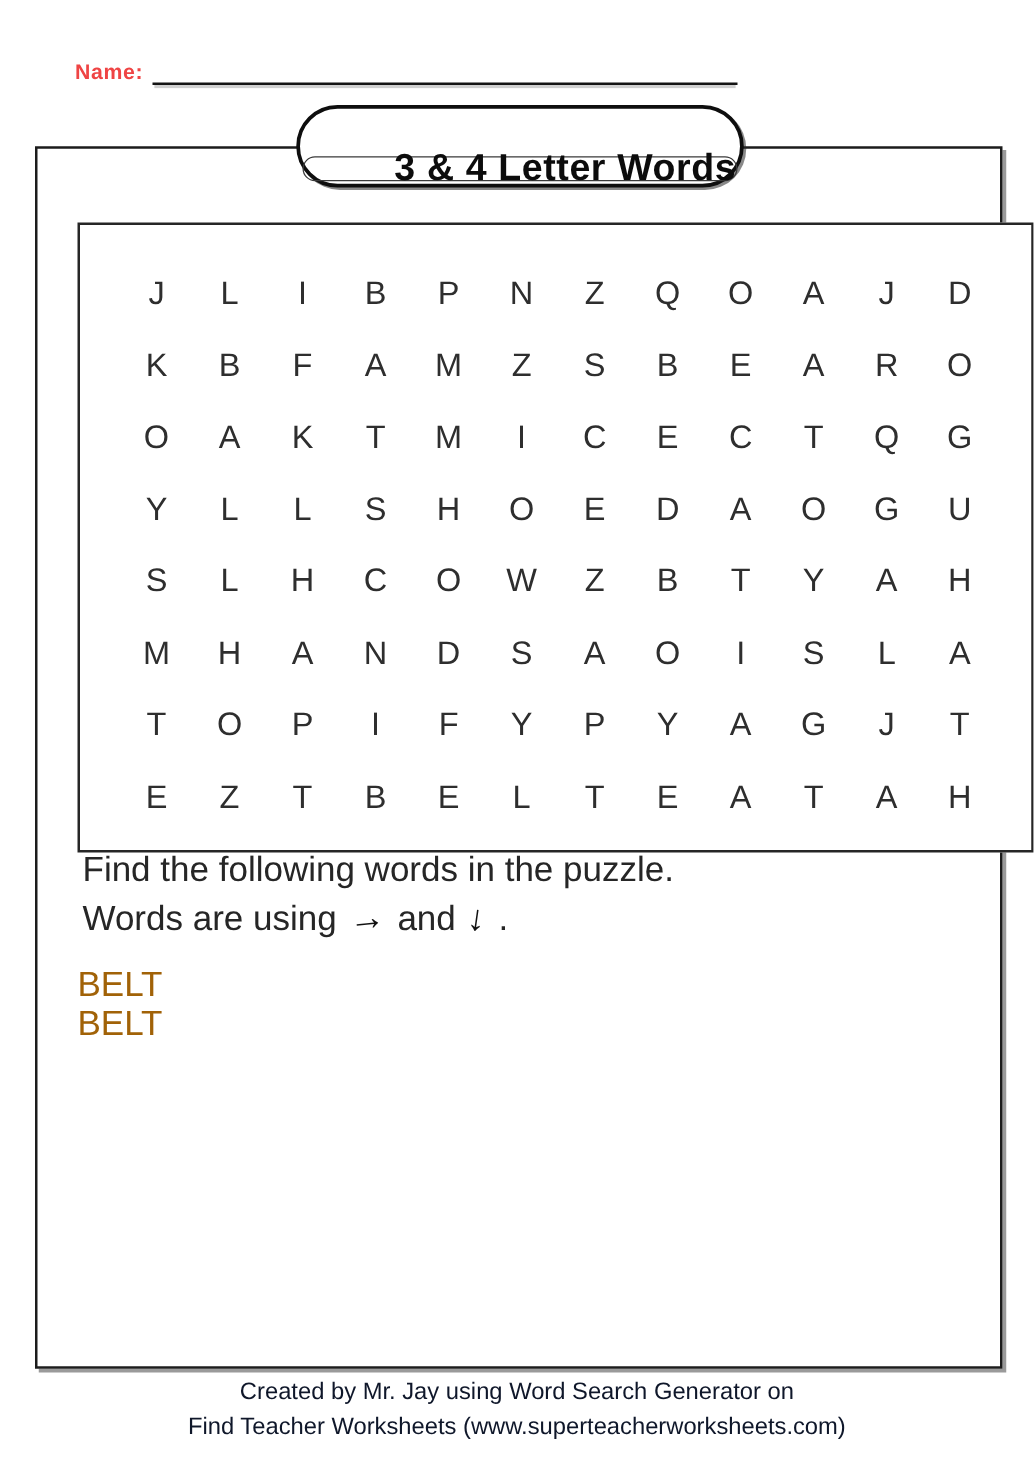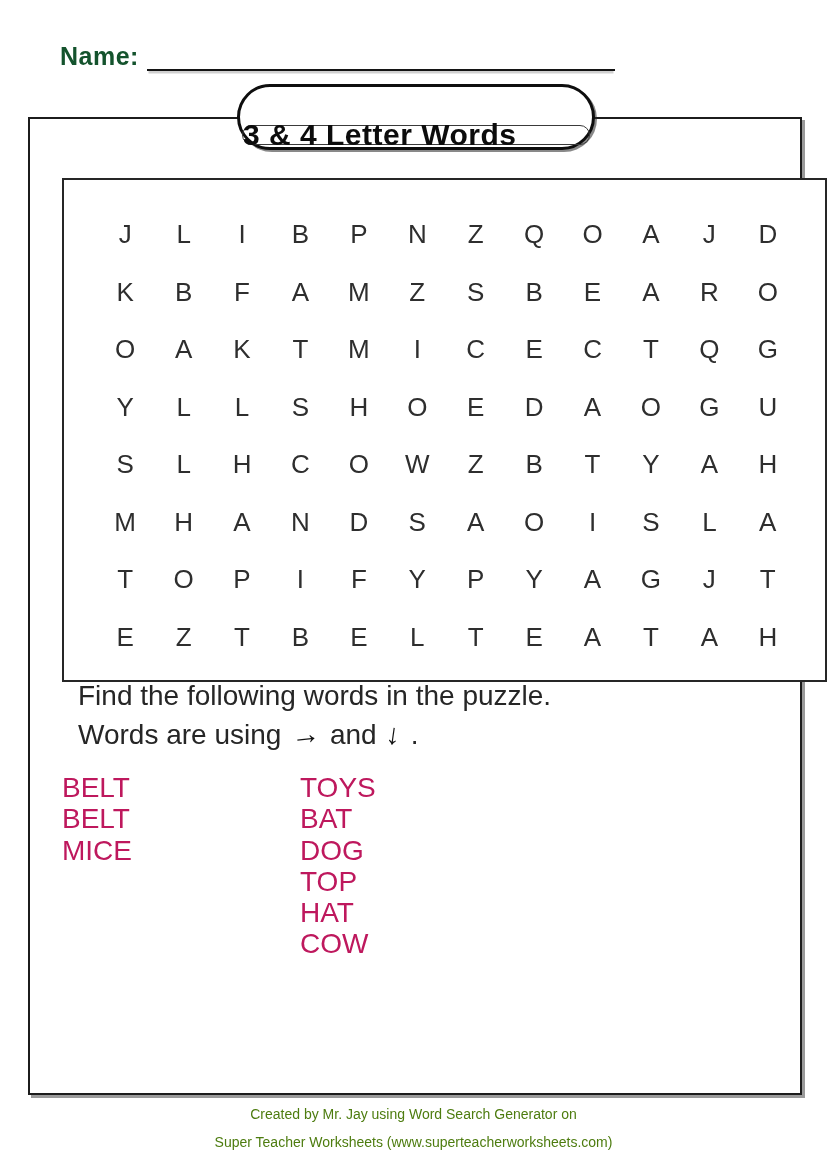--- a/index.html
+++ b/index.html
@@ -1,61 +1,61 @@
 <!DOCTYPE html>
 <html><head>
 <meta charset="utf-8">
 <style>
   html,body{margin:0;padding:0;background:#ffffff;}
   .page{position:relative;width:827px;height:1169px;background:#ffffff;
         font-family:"Liberation Sans",sans-serif;color:#1d1d1d;overflow:hidden;}
 
   
   .name-row{position:absolute;left:60px;top:42px;display:flex;align-items:flex-end;}
-  .name-label{font-size:25px;font-weight:bold;color:#14532d;letter-spacing:0.5px;}
+  .name-label{font-size:17px;font-weight:bold;color:#ef4444;letter-spacing:0.5px;}
   .name-underline{display:inline-block;width:468px;height:24px;margin-left:8px;
         border-bottom:2.5px solid #141414;box-shadow:0 4px 0 -1.5px rgba(120,120,120,0.35);}
 
   
   .outer-box{position:absolute;left:28px;top:117px;width:770px;height:974px;
         border:2px solid #1c1c1c;background:#ffffff;box-shadow:3px 3px 0 #9a9a9a;}
 
   
   .title-pill{position:absolute;left:237px;top:84px;width:352px;height:60px;
         background:#ffffff;border:3px solid #0e0e0e;border-radius:34px;z-index:3;
         box-shadow:2px 2px 0 rgba(40,40,40,0.55);}
   .title-pill-inner{position:absolute;left:2px;top:2px;right:2px;bottom:2px;
         border:1px solid #3a3a3a;border-radius:28px;display:flex;
-        align-items:center;justify-content:flex-start;margin-top:36px;}
+        align-items:center;justify-content:flex-end;margin-top:36px;}
   .title-text{font-size:30px;font-weight:bold;color:#0c0c0c;letter-spacing:0.5px;}
 
   
   .grid-box{position:absolute;left:62px;top:178px;width:701px;height:460px;
         border:2px solid #262626;background:#ffffff;
         display:grid;grid-template-columns:repeat(12,1fr);grid-template-rows:repeat(8,1fr);
         padding:26px 28px 14px 32px;box-sizing:content-box;}
   .grid-letter{display:flex;align-items:center;justify-content:center;
         font-size:26px;color:#2e2e2e;letter-spacing:0;}
 
   
-  .instructions{position:absolute;left:78px;top:676px;font-size:28px;color:#262626;line-height:39px;}
+  .instructions{position:absolute;left:66px;top:676px;font-size:28px;color:#262626;line-height:39px;}
   .arrow{font-weight:bold;color:#111;display:inline-block;font-size:29px;}
   .arrow-right{transform:rotate(-6deg);margin:0 2px;}
   .arrow-down{transform:rotate(8deg);margin:0 2px;}
 
   
   .word-list{position:absolute;left:62px;top:772px;display:flex;}
-  .word-column{line-height:31.3px;font-size:28px;color:#be185d;}
+  .word-column{line-height:31.3px;font-size:28px;color:#a16207;}
   .word-column:nth-child(1){width:238px;}
   .word-column:nth-child(2){width:236px;}
   .word-item{white-space:nowrap;}
 
   
   .footer{position:absolute;left:0;top:1100px;width:827px;text-align:center;
-        font-size:14px;color:#4d7c0f;line-height:28px;}
+        font-size:19px;color:#0f172a;line-height:28px;}
 </style>
 </head>
 <body>
 
 <div class="page">
 
   <div class="name-row">
     <span class="name-label">Name:</span>
     <span class="name-underline"></span>
   </div>
@@ -175,30 +175,21 @@
       <span>and</span>
       <span class="arrow arrow-down">↓</span>
       <span>.</span>
     </div>
   </div>
 
   <div class="word-list">
       <div class="word-column">
         <div class="word-item">BELT</div>
         <div class="word-item">BELT</div>
-        <div class="word-item">MICE</div>
-      </div>
-      <div class="word-column">
-        <div class="word-item">TOYS</div>
-        <div class="word-item">BAT</div>
-        <div class="word-item">DOG</div>
-        <div class="word-item">TOP</div>
-        <div class="word-item">HAT</div>
-        <div class="word-item">COW</div>
       </div>
     </div>
 
   <div class="footer">
     <div>Created by Mr. Jay using Word Search Generator on</div>
-    <div>Super Teacher Worksheets (www.superteacherworksheets.com)</div>
+    <div>Find Teacher Worksheets (www.superteacherworksheets.com)</div>
   </div>
 
 </div>
 
 </body></html>

